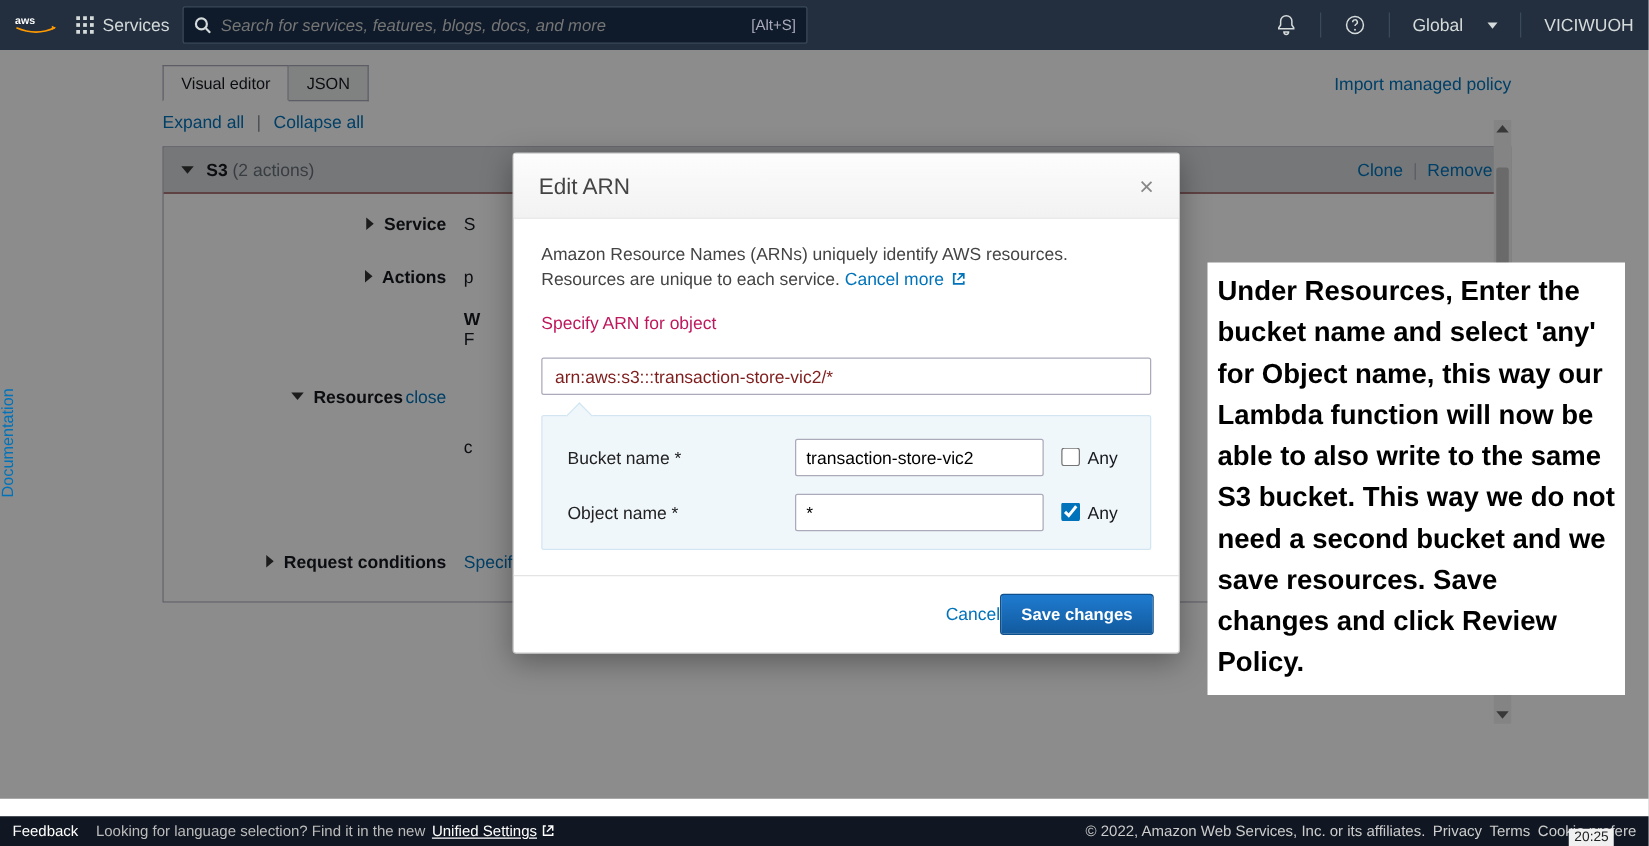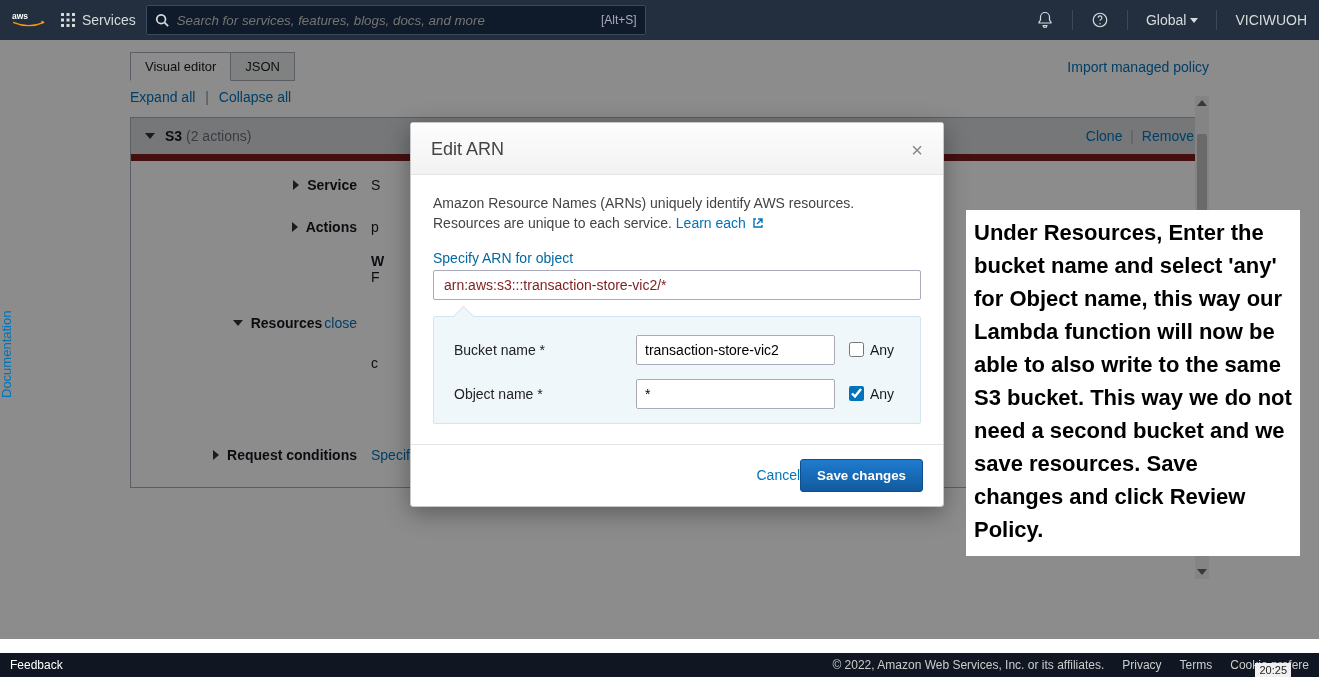--- a/index.html
+++ b/index.html
@@ -11,21 +11,21 @@
   .aws-logo svg { width:34px; height:22px; }
   .services-btn { display:flex; align-items:center; margin-right:10px; cursor:pointer; }
   .grid-icon { width:16px; height:16px; margin-right:6px; }
   .search-wrap { display:flex; align-items:center; background:#0f1b2a; border:1px solid #3a4a5a; border-radius:2px; height:30px; padding:0 8px; width:500px;}
   .search-wrap svg { width:14px; height:14px; margin-right:8px; fill:#d5dbdb;}
   .search-wrap input { background:transparent; border:none; color:#d5dbdb; flex:1; outline:none; font-style:italic;}
   .search-wrap .shortcut { color:#aab; font-size:12px; margin-left:8px;}
   .topnav-right { margin-left:auto; display:flex; align-items:center; gap:18px;}
   .topnav-right .divider { width:1px; height:20px; background:#3a4a5a;}
   .topnav-icon { width:18px; height:18px; fill:#d5dbdb; cursor:pointer;}
-  .global-sel { cursor:pointer; display:flex; align-items:center; gap:4px;}
+  .global-sel { cursor:pointer; display:flex; align-items:center; gap:20px;}
   .caret-down { width:0; height:0; border-left:4px solid transparent; border-right:4px solid transparent; border-top:5px solid #d5dbdb;}
   
   
   .doc-tab { position:absolute; left:0; top:50%; transform: translateY(-50%) rotate(-90deg); transform-origin: left center; color:#0073bb; font-weight:400; font-size:13px; padding:6px 12px; white-space:nowrap; left:6px; top:370px;}
   
   
   .main { position:absolute; top:40px; left:0; right:0; bottom:38px; background:#fff; }
   
   
   .dim { position:absolute; inset:0; background:rgba(0,0,0,0.45); }
@@ -35,21 +35,21 @@
   .tabs { display:flex; align-items:center; }
   .tab { border:1px solid #aab; padding:6px 14px; background:#fff; cursor:pointer; font-size:13px;}
   .tab.active { border-bottom:1px solid #fff; font-weight:400;}
   .tab + .tab { border-left:none; background:#eaeded;}
   .import-link { margin-left:auto; color:#0073bb; cursor:pointer;}
   .toprow { display:flex; align-items:center; margin-bottom:8px;}
   .linkrow { margin:2px 0 12px; color:#0073bb;}
   .linkrow .sep { color:#879196; margin:0 6px;}
   
   .panel { border:1px solid #aab; border-radius:0; }
-  .panel-head { background:#d6d9dc; padding:10px 14px; display:flex; align-items:center; border-bottom:7px solid #7f1d1d;}
+  .panel-head { background:#d6d9dc; padding:10px 14px; display:flex; align-items:center; border-bottom:1px solid #7f1d1d;}
   .panel-head .tri { width:0;height:0;border-left:5px solid transparent;border-right:5px solid transparent;border-top:6px solid #333; margin-right:10px;}
   .panel-head-title { font-weight:700; }
   .muted { color:#687078; }
   .panel-actions { margin-left:auto; color:#0073bb; }
   .panel-actions .sep { color:#aab; margin:0 4px;}
   
   .panel-body { padding:16px 20px 24px; background:#fff;}
   .row { display:flex; align-items:flex-start; margin-bottom:26px;}
   .row-label { width:220px; text-align:right; font-weight:700; padding-right:14px; display:flex; justify-content:flex-end; align-items:center; gap:8px;}
   .row-label .rtri { width:0;height:0;border-top:5px solid transparent;border-bottom:5px solid transparent;border-left:6px solid #333;}
@@ -68,21 +68,21 @@
   .scroll-btn.bot .c{border-top:6px solid #666;}
   
   
   .modal { position:absolute; left:410px; top:82px; width:534px; background:#fff; border:1px solid #c8c8c8; box-shadow:0 6px 24px rgba(0,0,0,.35); border-radius:3px; z-index:10;}
   .modal-head { padding:16px 20px 14px; display:flex; align-items:center; background:linear-gradient(#fdfdfd,#f2f2f2); border-bottom:1px solid #e4e4e4;}
   .modal-title { font-size:18px; color:#444;}
   .modal-close { margin-left:auto; color:#888; font-size:20px; cursor:pointer; line-height:1;}
   .modal-body { padding:18px 22px 20px; }
   .desc { color:#444; line-height:1.45; margin-bottom:16px;}
   .extlink-icon { width:12px; height:12px; stroke:#0073bb; fill:none; vertical-align:-1px; margin-left:2px;}
-  .field-label { color:#0369a1; margin-bottom:4px; }
+  .field-label { color:#be185d; margin-bottom:20px; }
   .text-input { width:100%; border:1px solid #aab; border-radius:2px; padding:6px 10px; font-size:14px; color:#7f1d1d;}
   .sub-panel { background:#f0f7fb; border:1px solid #d2e6f2; border-radius:2px; padding:18px 20px 14px; margin-top:16px; position:relative;}
   .sub-panel::before { content:""; position:absolute; top:-8px; left:22px; width:14px; height:14px; background:#f0f7fb; border-left:1px solid #d2e6f2; border-top:1px solid #d2e6f2; transform:rotate(45deg);}
   .sub-row { display:flex; align-items:center; margin-bottom:14px; gap:12px;}
   .sub-row label { width:170px; color:#222;}
   .sub-row input[type=text] { flex:0 0 180px; border:1px solid #aab; border-radius:2px; padding:6px 8px; font-size:14px;}
   .chk { display:flex; align-items:center; gap:6px; margin-left:2px;}
   .chk input { width:15px; height:15px; accent-color:#0073bb;}
   .modal-foot { border-top:1px solid #e4e4e4; padding:14px 20px; display:flex; justify-content:flex-end; gap:0; align-items:center;}
   .btn-link { color:#0073bb; cursor:pointer; }
@@ -90,21 +90,21 @@
   
   
   .annot { position:absolute; left:966px; top:170px; width:334px; background:#fff; padding:6px 8px 10px; z-index:20; font-family: Arial, sans-serif;}
   .annot p { font-size:22px; font-weight:700; line-height:1.5; color:#000;}
   
   
   .footer { position:absolute; left:0; right:0; bottom:0; height:24px; background:#101722; color:#ccc; display:flex; align-items:center; padding:0 10px; font-size:12px;}
   .footer .fb { color:#fff; margin-right:14px; cursor:pointer;}
   .footer .lang { color:#bbb;}
   .footer .lang .uf { color:#fff; text-decoration:underline; margin-left:2px;}
-  .footer-right { margin-left:auto; display:flex; gap:18px; align-items:center;}
+  .footer-right { margin-left:auto; display:flex; gap:6px; align-items:center;}
   .ext-s { width:11px;height:11px; stroke:#fff; fill:none; margin-left:3px; vertical-align:-1px;}
   .clock { position:absolute; right:28px; bottom:0; font-size:11px; color:#222; background:#f0f0f0; padding:0 4px; height:14px; line-height:14px;}
 </style>
 </head>
 <body>
 
 <div class="topnav">
   <div class="aws-logo">
     <svg viewBox="0 0 60 36">
         <text x="0" y="16" fill="#fff" font-size="15" font-weight="700" font-family="Arial">aws</text>
@@ -253,21 +253,21 @@
 
   <div class="doc-tab" style="z-index:5">Documentation</div>
 
   <div class="modal">
     <div class="modal-head">
       <span class="modal-title">Edit ARN</span>
       <span class="modal-close">×</span>
     </div>
     <div class="modal-body">
       <p class="desc">
-        <span>Amazon Resource Names (ARNs) uniquely identify AWS resources. Resources are unique to each service. </span><span class="link"><span>Learn each</span>
+        <span>Amazon Resource Names (ARNs) uniquely identify AWS resources. Resources are unique to each service. </span><span class="link"><span>Cancel more</span>
         <svg class="extlink-icon" viewBox="0 0 12 12">
               <path d="M4 2H2v8h8V8M6 2h4v4M10 2 5 7" stroke-width="1.4"></path>
             </svg></span>
       </p>
       <div class="field-label">Specify ARN for object</div>
       <input class="text-input" value="arn:aws:s3:::transaction-store-vic2/*" style="">
       <div class="sub-panel">
         <div class="sub-row">
           <label>Bucket name *</label>
           <input type="text" value="transaction-store-vic2" style="">
@@ -292,20 +292,25 @@
     </div>
   </div>
 
   <div class="annot">
     <p>Under Resources,  Enter the bucket name and select 'any' for Object name, this way our Lambda function will now be able to also write to the same S3 bucket. This way we do not need a second bucket and we save resources. Save changes and click Review Policy.</p>
   </div>
 </div>
 
 <div class="footer">
   <span class="fb">Feedback</span>
+  <span class="lang">
+    <span>Looking for language selection? Find it in the new </span><span class="uf"><span>Unified Settings</span><svg class="ext-s" viewBox="0 0 12 12">
+          <path d="M4 2H2v8h8V8M6 2h4v4M10 2 5 7" stroke-width="1.3"></path>
+        </svg></span>
+  </span>
   <div class="footer-right">
     <span>© 2022, Amazon Web Services, Inc. or its affiliates.</span>
     <span>Privacy</span>
     <span>Terms</span>
     <span>Cookie prefere</span>
   </div>
 </div>
 <div class="clock">20:25</div>
 
 </body></html>

